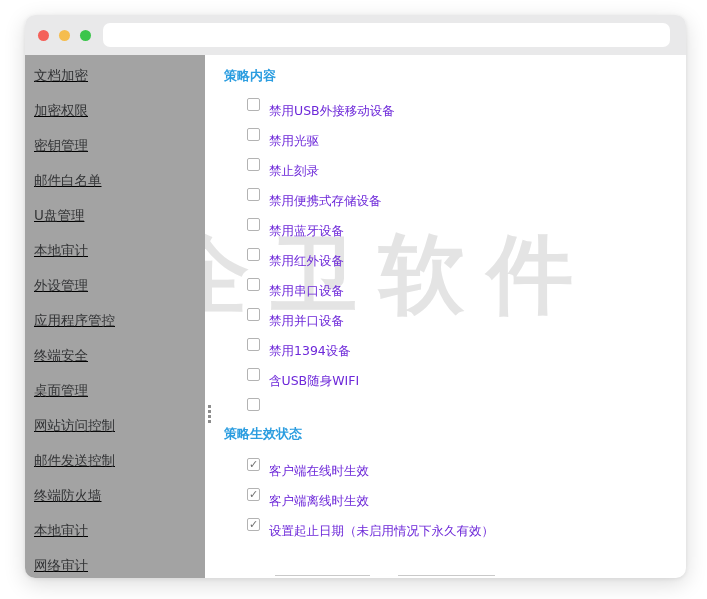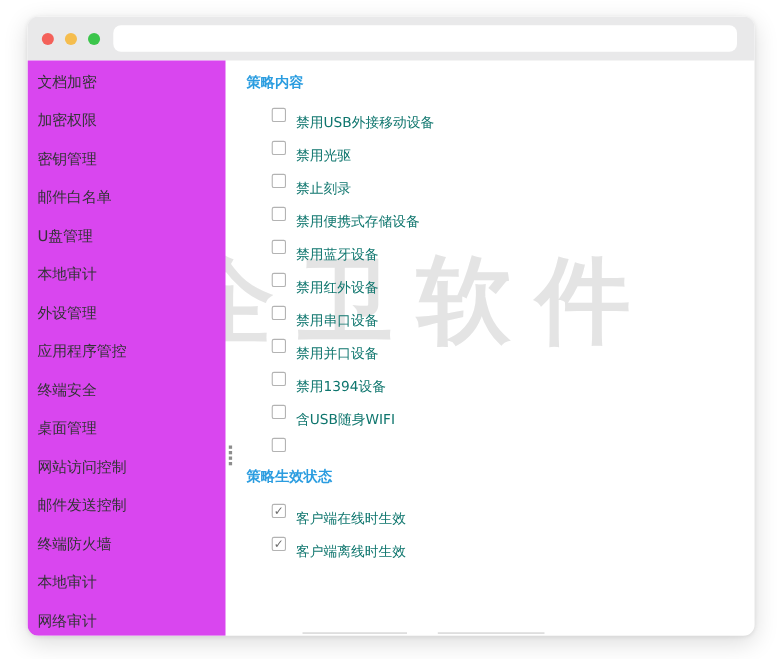--- a/index.html
+++ b/index.html
@@ -41,23 +41,24 @@
     left:30px; top:212px;
     font-size:86px; font-weight:bold;
     letter-spacing:22px; white-space:nowrap;
     color:#e4e4e4;
     pointer-events:none;
     line-height:1.1;
   }
   
   .winbody { display:flex; height:523px; position:relative; }
   .sidebar {
-    width:180px; background:#d946ef;
+    width:180px; background:#a3a3a3;
     padding:3px 0 0 0;
     flex-shrink:0;
+    text-decoration:underline;
   }
   .side-item {
     position:relative; z-index:1;
     height:35px; line-height:35px;
     padding-left:9px;
     font-size:13.5px; color:#333436;
     cursor:default;
     white-space:nowrap;
   }
   .drag-dots {
@@ -88,21 +89,21 @@
     background:#ffffff;
     border:1px solid #b3b3b3;
     border-radius:2px;
     margin:0 9px 0 23px;
     display:inline-flex; align-items:center; justify-content:center;
     font-size:11px; color:#6e6e6e;
     cursor:pointer;
     flex-shrink:0;
   }
   .row .cb.checked::before { content:"✓"; line-height:1; }
-  .row .lbl { font-size:12.5px; color:#0f766e; white-space:nowrap;margin-top:15px; }
+  .row .lbl { font-size:12.5px; color:#6d28d9; white-space:nowrap;margin-top:15px; }
   
   .date-field {
     position:absolute; z-index:1;
     height:16px; background:transparent;
     border:none; border-bottom:1px solid #c9c9c9;
   }
   .date-field.from { left:250px; top:545px; width:95px; }
   .date-field.to   { left:373px; top:545px; width:97px; }
 </style>
 </head>
@@ -195,20 +196,24 @@
 
       <div class="rows status">
         <div class="row">
           <span class="cb checked"></span>
           <span class="lbl">客户端在线时生效</span>
         </div>
         <div class="row">
           <span class="cb checked"></span>
           <span class="lbl">客户端离线时生效</span>
         </div>
+        <div class="row">
+          <span class="cb checked"></span>
+          <span class="lbl">设置起止日期（未启用情况下永久有效）</span>
+        </div>
       </div>
 
     </div>
 
     <div class="drag-dots">
       <i></i>
         <i></i>
         <i></i>
         <i></i>
     </div>

